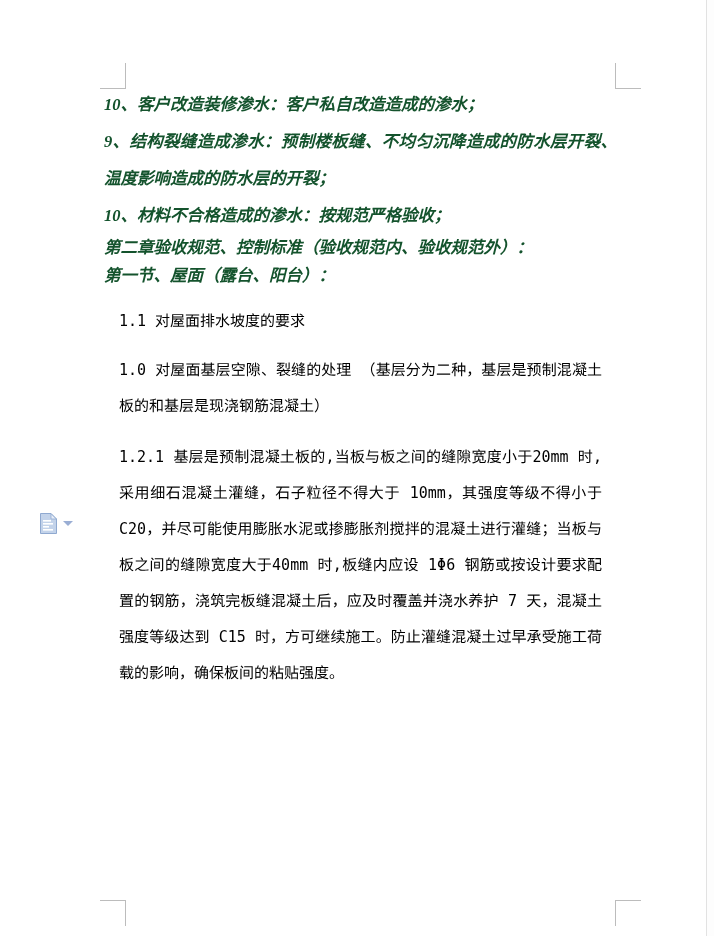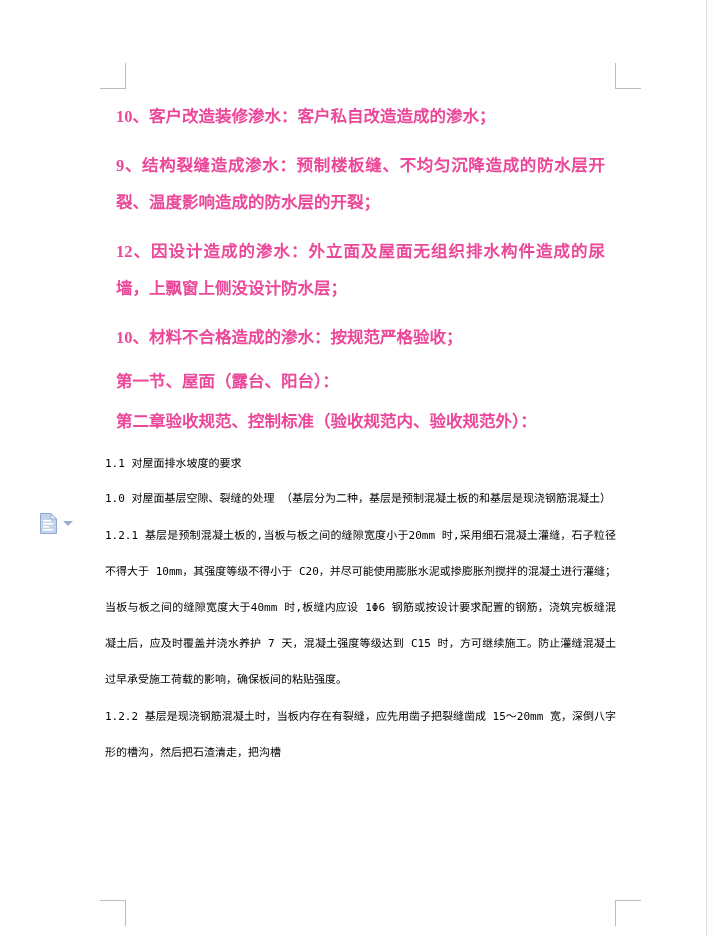--- a/index.html
+++ b/index.html
@@ -82,40 +82,41 @@
   
   .doc-body {
     position: absolute;
     left: 104px;
     top: 86px;
     width: 513px;
   }
 
   
   p.h-bold {
-    margin: 12px;
+    margin: 0;
     font-family: "Liberation Serif", "DejaVu Serif", serif;
     font-weight: bold;
     font-size: 16.5px;
-    color: #ec4899;
+    color: #14532d;
     line-height: 37px;
     letter-spacing: 0px;
     text-align: justify;
     text-justify: inter-ideograph;
+    font-style: italic;
   }
   p.h-bold.tight {
     line-height: 28px;
   }
 
   
   p.body-text {
-    margin: 1px;
+    margin: 15px;
     font-family: "DejaVu Sans Mono", "Liberation Sans", monospace;
     font-weight: normal;
-    font-size: 11px;
+    font-size: 15px;
     color: #000000;
     line-height: 36px;
     text-align: justify;
     text-justify: inter-ideograph;
     word-break: break-all;
   }
   p.body-text.indent {
     text-indent: 2em;
   }
   p.body-text.nospace {
@@ -180,36 +181,34 @@
       <i></i>
       <b></b>
     </div>
 
   <div class="doc-body">
 
     <p class="h-bold">10、客户改造装修渗水：客户私自改造造成的渗水；</p>
 
     <p class="h-bold">9、结构裂缝造成渗水：预制楼板缝、不均匀沉降造成的防水层开裂、温度影响造成的防水层的开裂；</p>
 
-    <p class="h-bold">12、因设计造成的渗水：外立面及屋面无组织排水构件造成的尿墙，上飘窗上侧没设计防水层；</p>
 
     <p class="h-bold">10、材料不合格造成的渗水：按规范严格验收；</p>
 
+    <p class="h-bold tight">第二章验收规范、控制标准（验收规范内、验收规范外）：</p>
+
     <p class="h-bold tight">第一节、屋面（露台、阳台）：</p>
 
-    <p class="h-bold tight">第二章验收规范、控制标准（验收规范内、验收规范外）：</p>
-
     <p class="body-text nospace">1.1 对屋面排水坡度的要求</p>
 
 
     <p class="body-text">1.0 对屋面基层空隙、裂缝的处理 （基层分为二种，基层是预制混凝土板的和基层是现浇钢筋混凝土）</p>
 
     <p class="body-text">1.2.1 基层是预制混凝土板的,当板与板之间的缝隙宽度小于20mm 时,采用细石混凝土灌缝，石子粒径不得大于 10mm，其强度等级不得小于 C20，并尽可能使用膨胀水泥或掺膨胀剂搅拌的混凝土进行灌缝；当板与板之间的缝隙宽度大于40mm 时,板缝内应设 1Φ6 钢筋或按设计要求配置的钢筋，浇筑完板缝混凝土后，应及时覆盖并浇水养护 7 天，混凝土强度等级达到 C15 时，方可继续施工。防止灌缝混凝土过早承受施工荷载的影响，确保板间的粘贴强度。</p>
 
-    <p class="body-text">1.2.2 基层是现浇钢筋混凝土时，当板内存在有裂缝，应先用凿子把裂缝凿成 15～20mm 宽，深倒八字形的槽沟，然后把石渣清走，把沟槽</p>
 
   </div>
 
   <div class="smart-tag">
     <span class="doc-icon">
       <svg width="17" height="21" viewBox="0 0 17 21" xmlns="http://www.w3.org/2000/svg">
         <path d="M0.5 0.5 H11 L16.5 6 V20.5 H0.5 Z" fill="#c3d3ea" stroke="#8fa9d0" stroke-width="1"></path>
         <path d="M11 0.7 V6 H16.3 Z" fill="#e8eef8" stroke="#8fa9d0" stroke-width="0.8"></path>
         <rect x="3" y="7" width="8" height="1.6" fill="#ffffff"></rect>
         <rect x="3" y="10" width="10" height="1.6" fill="#ffffff"></rect>

